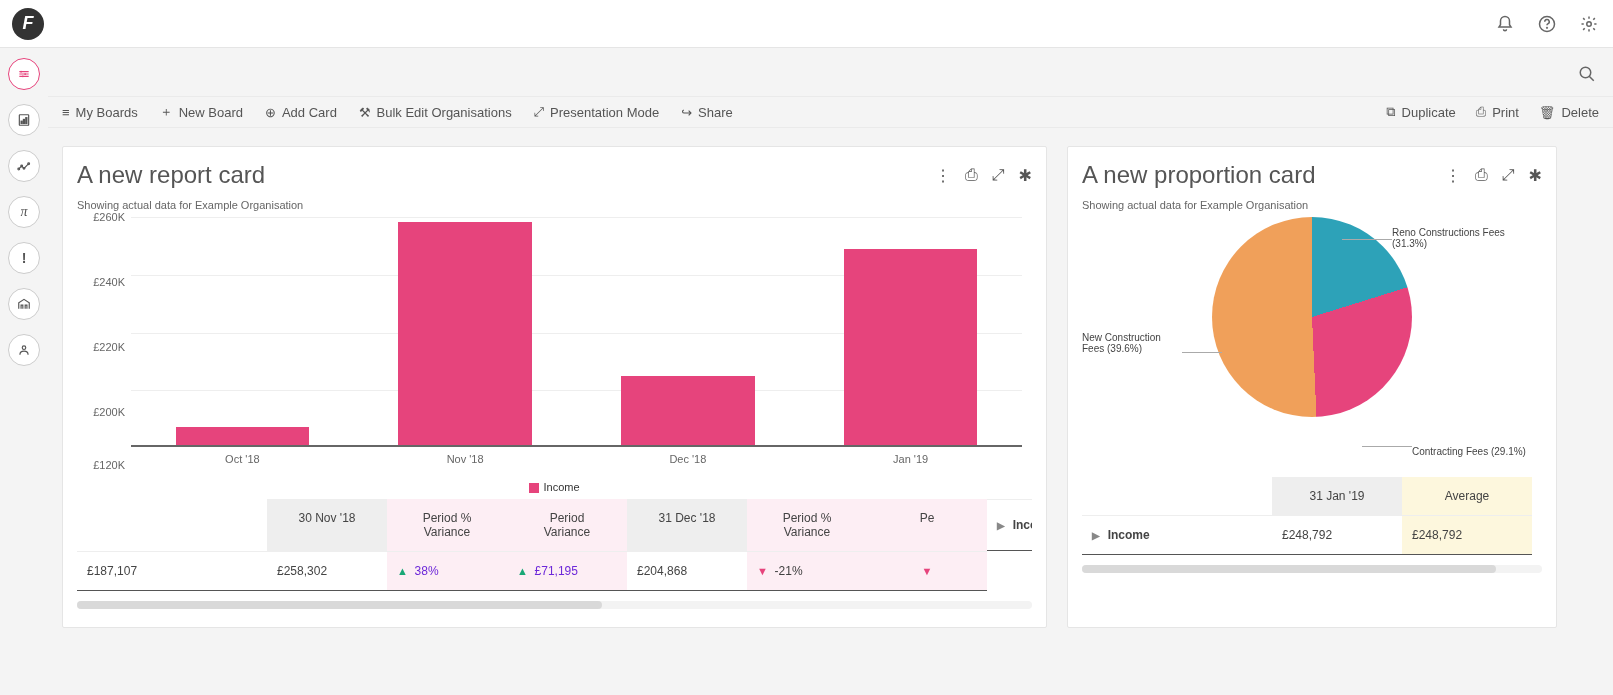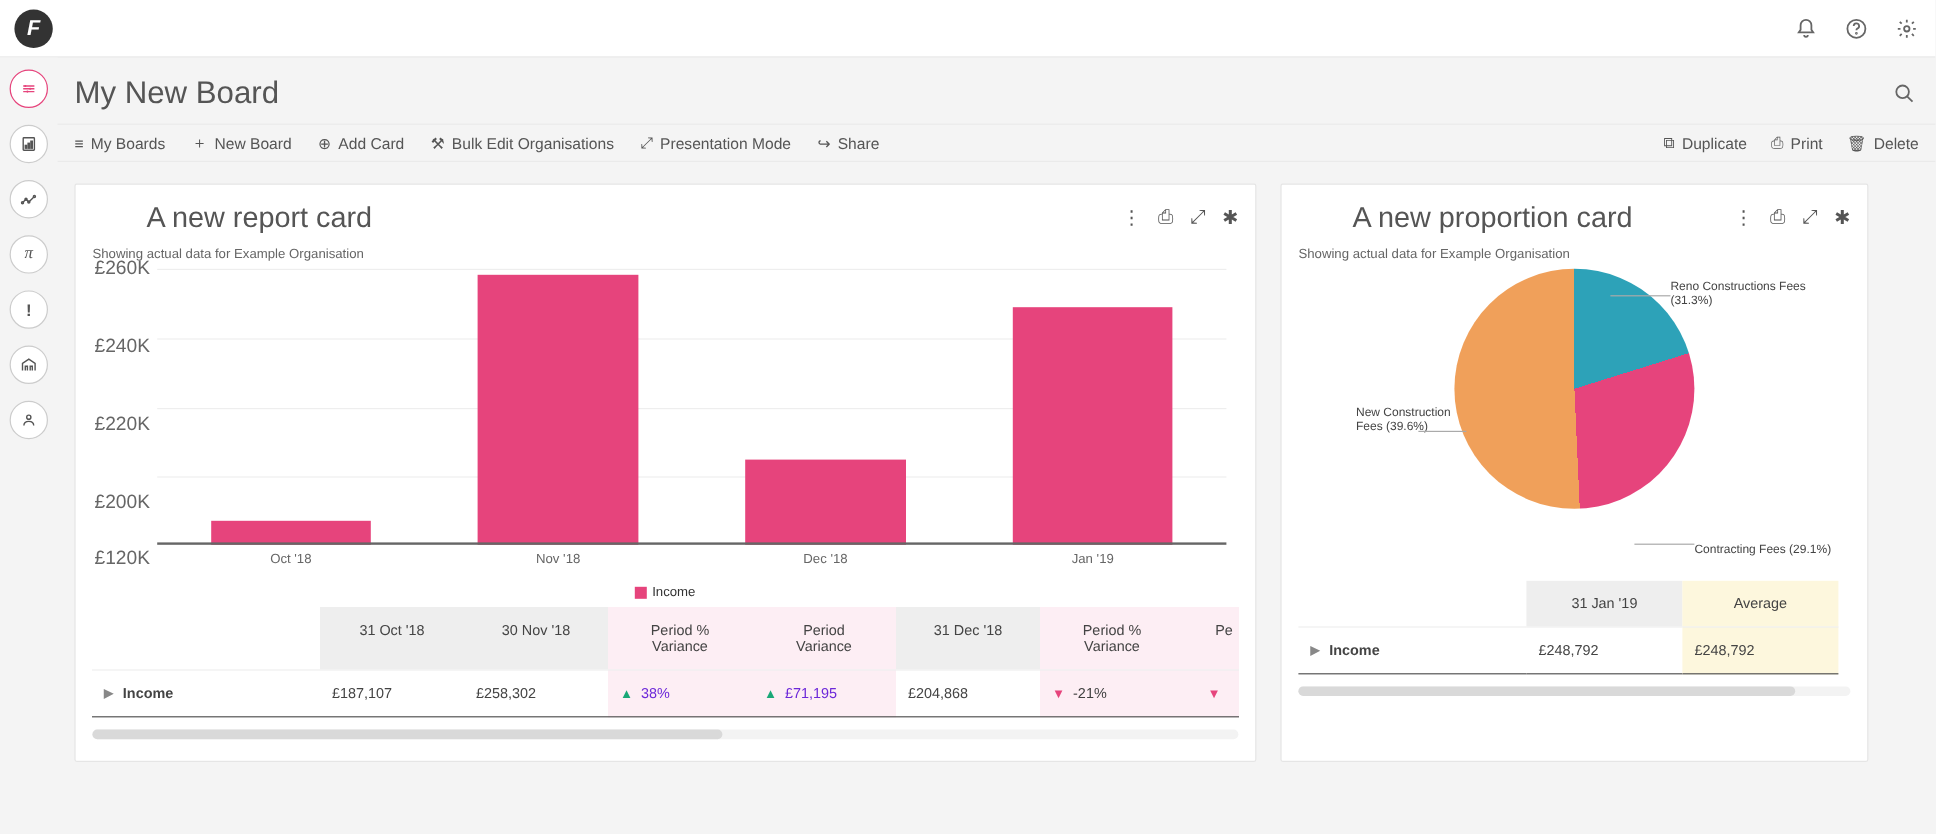--- a/index.html
+++ b/index.html
@@ -23,30 +23,30 @@
   .toolbar { display: flex; align-items: center; padding: 6px 14px; font-size: 13px; color: #555; border-top:1px solid #eaeaea; border-bottom:1px solid #eaeaea; background:#f4f4f4;}
   .toolbar-item { margin-right: 22px; cursor: pointer; display:flex; align-items:center; gap:6px;}
   .toolbar-right { margin-left: auto; display:flex; gap:20px;}
   .toolbar-right .toolbar-item{margin-right:0;}
 
   .cards { display: flex; gap: 20px; padding: 18px 14px; }
   .card { background: #fff; border: 1px solid #e5e5e5; border-radius: 2px; padding: 14px 14px 18px; overflow:hidden;}
   .card-left { flex: 0 0 985px; }
   .card-right { flex: 0 0 490px; }
   .card-header { display: flex; align-items: center; margin-bottom: 10px; }
-  .card-title { font-size: 24px; font-weight: 300; color: #555; margin-left: 45px; }
+  .card-title { font-size: 24px; font-weight: 300; color: #555; }
   .card-actions { margin-left: auto; display: flex; gap: 14px; color:#555;}
   .card-action { cursor: pointer; font-size:16px; }
   .subtitle { font-size: 11px; color: #666; margin: 8px 0 6px; }
 
   
   .barchart { position: relative; height: 260px; padding-left: 54px; }
   .bar-grid { position: absolute; left: 54px; right: 10px; top: 0; bottom: 30px; border-top:1px solid #eee;}
   .grid-line { position: absolute; left: 0; right: 0; border-top: 1px solid #eee; }
-  .y-label { position: absolute; left: 0; width: 48px; text-align: right; font-size: 16px; color: #666; transform: translateY(-50%); }
+  .y-label { position: absolute; left: 0; width: 48px; text-align: right; font-size: 11px; color: #666; transform: translateY(-50%); }
   .baseline { position:absolute; left:54px; right:10px; border-top:2px solid #666; }
   .bars { position: absolute; left: 54px; right: 10px; top: 0; bottom: 30px; display: flex; }
   .bar-col { flex: 1; display: flex; align-items: flex-end; justify-content: center; position:relative;}
   .bar { width: 60%; background: #e6447c; }
   .x-labels { position: absolute; left: 54px; right: 10px; bottom: 12px; display: flex; }
   .x-label { flex: 1; text-align: center; font-size: 11px; color: #666; }
   .legend { text-align: center; font-size: 11px; color: #333; margin-top: 4px; }
   .legend-swatch { display: inline-block; width: 10px; height: 10px; background: #e6447c; vertical-align: middle; margin-right: 4px; }
 
   
@@ -146,21 +146,20 @@
     <div class="sidebar-btn">
       <svg class="icon icon-sm" viewBox="0 0 24 24">
           <circle cx="12" cy="8" r="3"></circle>
           <path d="M5 20c0-4 3-6 7-6s7 2 7 6"></path>
         </svg>
     </div>
   </div>
 
   <div class="main">
     <div class="page-header">
-      <div class="page-title">My New Board</div>
       <div class="page-header-spacer"></div>
       <div class="topbar-icon">
         <svg class="icon" viewBox="0 0 24 24">
             <circle cx="10" cy="10" r="7"></circle>
             <path d="M21 21l-6-6"></path>
           </svg>
       </div>
     </div>
 
     <div class="toolbar">
@@ -250,21 +249,20 @@
               <div class="x-label">Nov '18</div>
               <div class="x-label">Dec '18</div>
               <div class="x-label">Jan '19</div>
             </div>
         </div>
         <div class="legend"><span class="legend-swatch"></span><span>Income</span></div>
 
         <div class="data-table-wrapper">
         <div class="data-table tbl-left">
           <div class="th"></div>
-          <div class="th gray">31 Oct '18</div>
           <div class="th gray">30 Nov '18</div>
           <div class="th pink">Period % Variance</div>
           <div class="th pink">Period Variance</div>
           <div class="th gray">31 Dec '18</div>
           <div class="th pink">Period % Variance</div>
           <div class="th pink">Pe</div>
 
           <div class="td first">
                 <span class="caret">▶</span>
                 <span>Income</span>
@@ -294,21 +292,21 @@
           </div>
         </div>
         <div class="subtitle">Showing actual data for Example Organisation</div>
 
         <div class="pie-area">
           <div class="pie" id="pie" style="background: conic-gradient(rgb(45, 162, 184) -40deg, rgb(45, 162, 184) 72.68deg, rgb(230, 68, 124) 72.68deg, rgb(230, 68, 124) 177.44deg, rgb(240, 160, 90) 177.44deg, rgb(240, 160, 90) 320deg);"></div>
           <div class="pie-label" style="top:10px; right:0px; width:150px;">Reno Constructions Fees (31.3%)</div>
           <div class="pie-line" style="top:22px; right:150px; width:50px;"></div>
           <div class="pie-label" style="bottom:20px; right:0px; width:130px;">Contracting Fees (29.1%)</div>
           <div class="pie-line" style="bottom:30px; right:130px; width:50px;"></div>
-          <div class="pie-label" style="top:115px; left:0px; width:100px; text-align:left;margin-left:48px;">New Construction Fees (39.6%)</div>
+          <div class="pie-label" style="top:115px; left:0px; width:100px; text-align:left;">New Construction Fees (39.6%)</div>
           <div class="pie-line" style="top:135px; left:100px; width:40px;"></div>
         </div>
 
         <div class="data-table tbl-right">
           <div class="th"></div>
           <div class="th gray">31 Jan '19</div>
           <div class="th cream">Average</div>
 
           <div class="td first">
               <span class="caret">▶</span>

